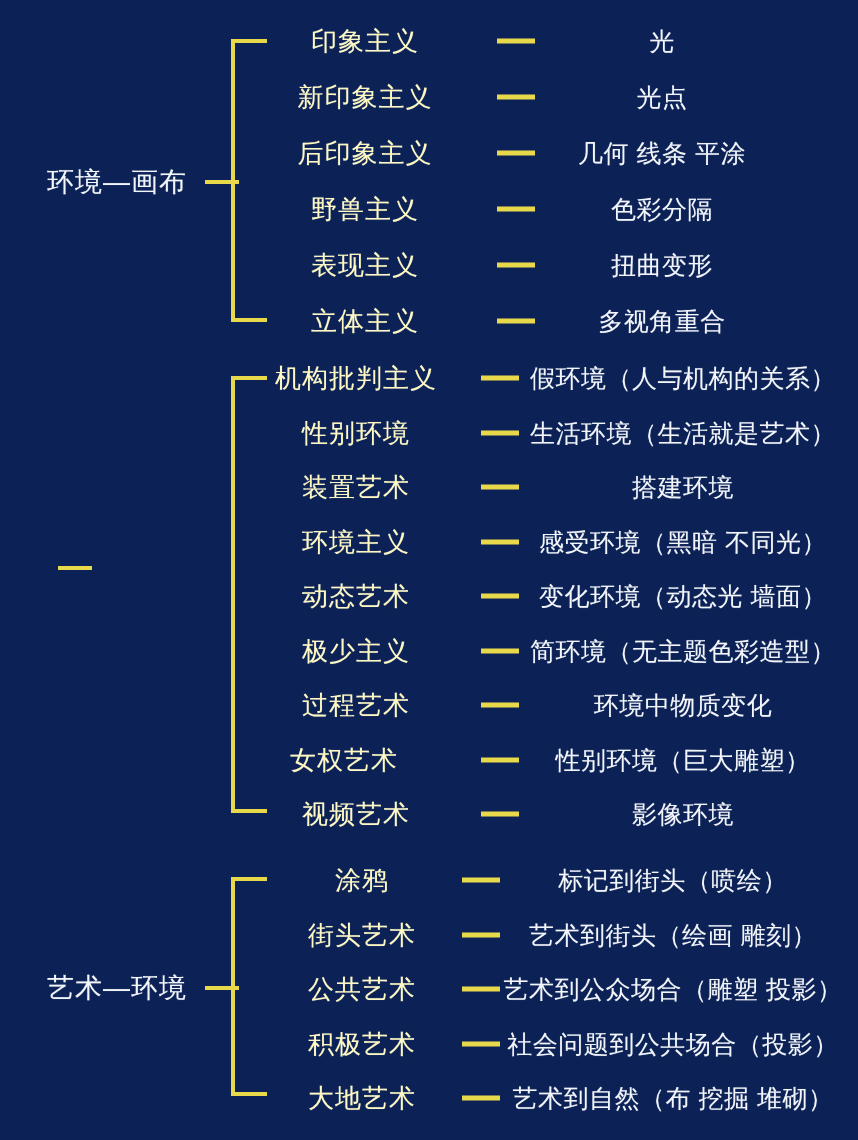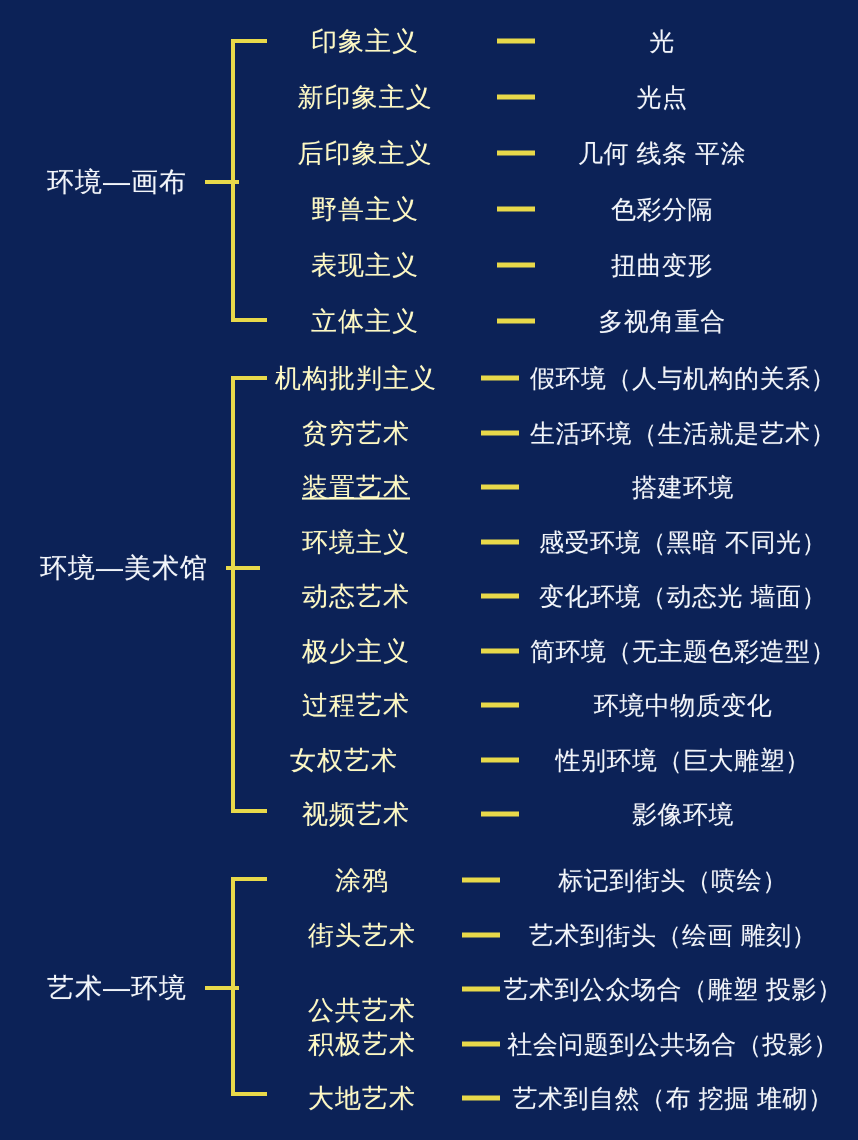--- a/index.html
+++ b/index.html
@@ -92,31 +92,30 @@
       <div class="desc" style="top: 209px; left: 662px;">色彩分隔</div>
       <div class="mid" style="top: 265px; left: 365px;">表现主义</div>
       <div class="dash" style="top: 265px; left: 516px;"></div>
       <div class="desc" style="top: 265px; left: 662px;">扭曲变形</div>
       <div class="mid" style="top: 321px; left: 365px;">立体主义</div>
       <div class="dash" style="top: 321px; left: 516px;"></div>
       <div class="desc" style="top: 321px; left: 662px;">多视角重合</div>
     </div>
     <div class="section">
       <div class="root" style="top: 568px; left: 5px; transform: translateY(-50%);">
-        <span class="root-label">环境—美术馆</span>
         <span class="root-dash"></span>
       </div>
       <div class="bracket" style="top: 376px; left: 231px; width: 36px; height: 437px;"></div>
       <div class="mid" style="top: 378px; left: 356px;">机构批判主义</div>
       <div class="dash" style="top: 378px; left: 500px;"></div>
       <div class="desc" style="top: 378px; left: 683px;">假环境（人与机构的关系）</div>
-      <div class="mid" style="top: 432.5px; left: 356px;">贫穷艺术</div>
+      <div class="mid" style="top: 432.5px; left: 356px;">性别环境</div>
       <div class="dash" style="top: 432.5px; left: 500px;"></div>
       <div class="desc" style="top: 432.5px; left: 683px;">生活环境（生活就是艺术）</div>
-      <div class="mid" style="top: 487px; left: 356px; text-decoration: underline;">装置艺术</div>
+      <div class="mid" style="top: 487px; left: 356px;">装置艺术</div>
       <div class="dash" style="top: 487px; left: 500px;"></div>
       <div class="desc" style="top: 487px; left: 683px;">搭建环境</div>
       <div class="mid" style="top: 541.5px; left: 356px;">环境主义</div>
       <div class="dash" style="top: 541.5px; left: 500px;"></div>
       <div class="desc" style="top: 541.5px; left: 683px;">感受环境（黑暗 不同光）</div>
       <div class="mid" style="top: 596px; left: 356px;">动态艺术</div>
       <div class="dash" style="top: 596px; left: 500px;"></div>
       <div class="desc" style="top: 596px; left: 683px;">变化环境（动态光 墙面）</div>
       <div class="mid" style="top: 650.5px; left: 356px;">极少主义</div>
       <div class="dash" style="top: 650.5px; left: 500px;"></div>
@@ -136,21 +135,21 @@
         <span class="root-label">艺术—环境</span>
         <span class="root-dash"></span>
       </div>
       <div class="bracket" style="top: 877px; left: 231px; width: 36px; height: 219px;"></div>
       <div class="mid" style="top: 880px; left: 362px;">涂鸦</div>
       <div class="dash" style="top: 880px; left: 481px;"></div>
       <div class="desc" style="top: 880px; left: 673px;">标记到街头（喷绘）</div>
       <div class="mid" style="top: 934.5px; left: 362px;">街头艺术</div>
       <div class="dash" style="top: 934.5px; left: 481px;"></div>
       <div class="desc" style="top: 934.5px; left: 673px;">艺术到街头（绘画 雕刻）</div>
-      <div class="mid" style="top: 989px; left: 362px; margin-top: 21px;">公共艺术</div>
+      <div class="mid" style="top: 989px; left: 362px;">公共艺术</div>
       <div class="dash" style="top: 989px; left: 481px;"></div>
       <div class="desc" style="top: 989px; left: 673px;">艺术到公众场合（雕塑 投影）</div>
       <div class="mid" style="top: 1043.5px; left: 362px;">积极艺术</div>
       <div class="dash" style="top: 1043.5px; left: 481px;"></div>
       <div class="desc" style="top: 1043.5px; left: 673px;">社会问题到公共场合（投影）</div>
       <div class="mid" style="top: 1098px; left: 362px;">大地艺术</div>
       <div class="dash" style="top: 1098px; left: 481px;"></div>
       <div class="desc" style="top: 1098px; left: 673px;">艺术到自然（布 挖掘 堆砌）</div>
     </div>
   </div>

